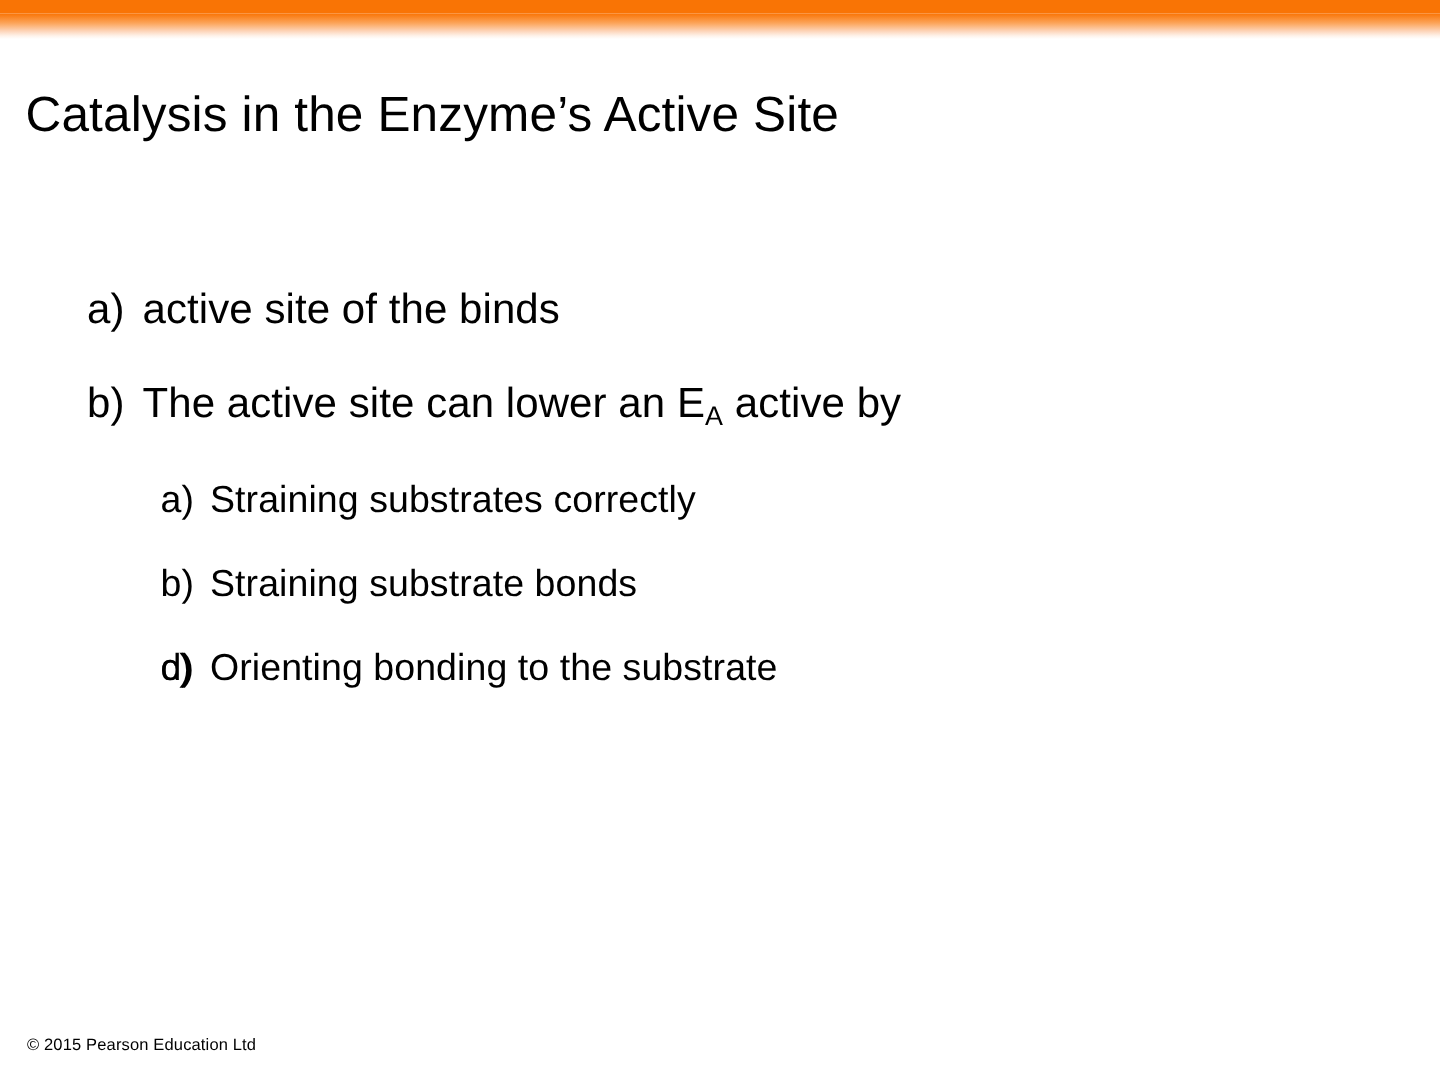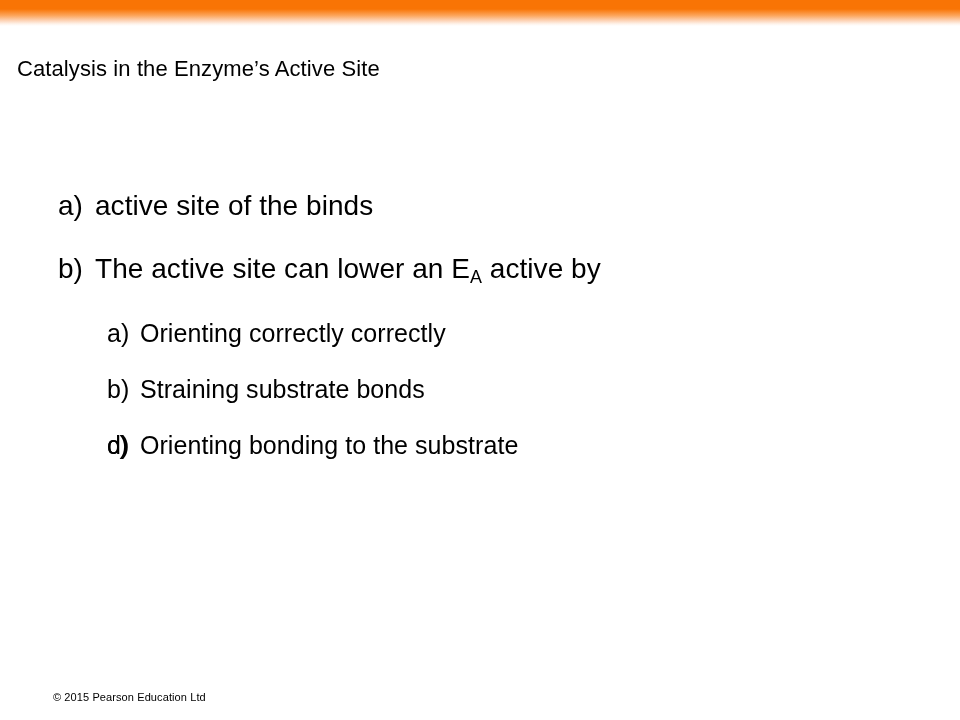--- a/index.html
+++ b/index.html
@@ -42,21 +42,21 @@
     height: 17px;
     background: linear-gradient(to bottom, #F97405 0%, #FCA55B 38%, #FDD3B6 68%, #FEF3EB 88%, #FFFFFF 100%);
   }
 
   
   #slide-title {
     position: absolute;
     left: 17px;
     top: 36px;
     width: 910px;
-    font-size: 22px;
+    font-size: 33px;
     line-height: 36px;
     font-weight: 400;
     letter-spacing: 0.1px;
     white-space: nowrap;
   }
 
   
   #body-list {
     position: absolute;
     left: 0;
@@ -114,21 +114,20 @@
   }
 
   
   #footer-copyright {
     position: absolute;
     left: 18px;
     top: 690px;
     font-size: 11px;
     line-height: 14px;
     letter-spacing: 0.1px;
-    margin-left: 35px;
   }
 </style>
 </head>
 <body>
 
 <div id="top-band">
   <div class="solid"></div>
   <div class="fade"></div>
 </div>
 
@@ -143,21 +142,21 @@
 
   <div class="level1">
     <span class="marker">b)</span>
     <span class="text"><span>The active site can lower an E</span><sub>A</sub><span> active by</span></span>
   </div>
 
   <div class="sub-list">
 
     <div class="level2">
       <span class="marker">a)</span>
-      <span class="text">Orienting correctly correctly</span>
+      <span class="text">Straining substrates correctly</span>
     </div>
 
     <div class="level2">
       <span class="marker">b)</span>
       <span class="text">Straining substrate bonds</span>
     </div>
 
     <div class="level2">
       <span class="marker">c)</span>
     </div>

